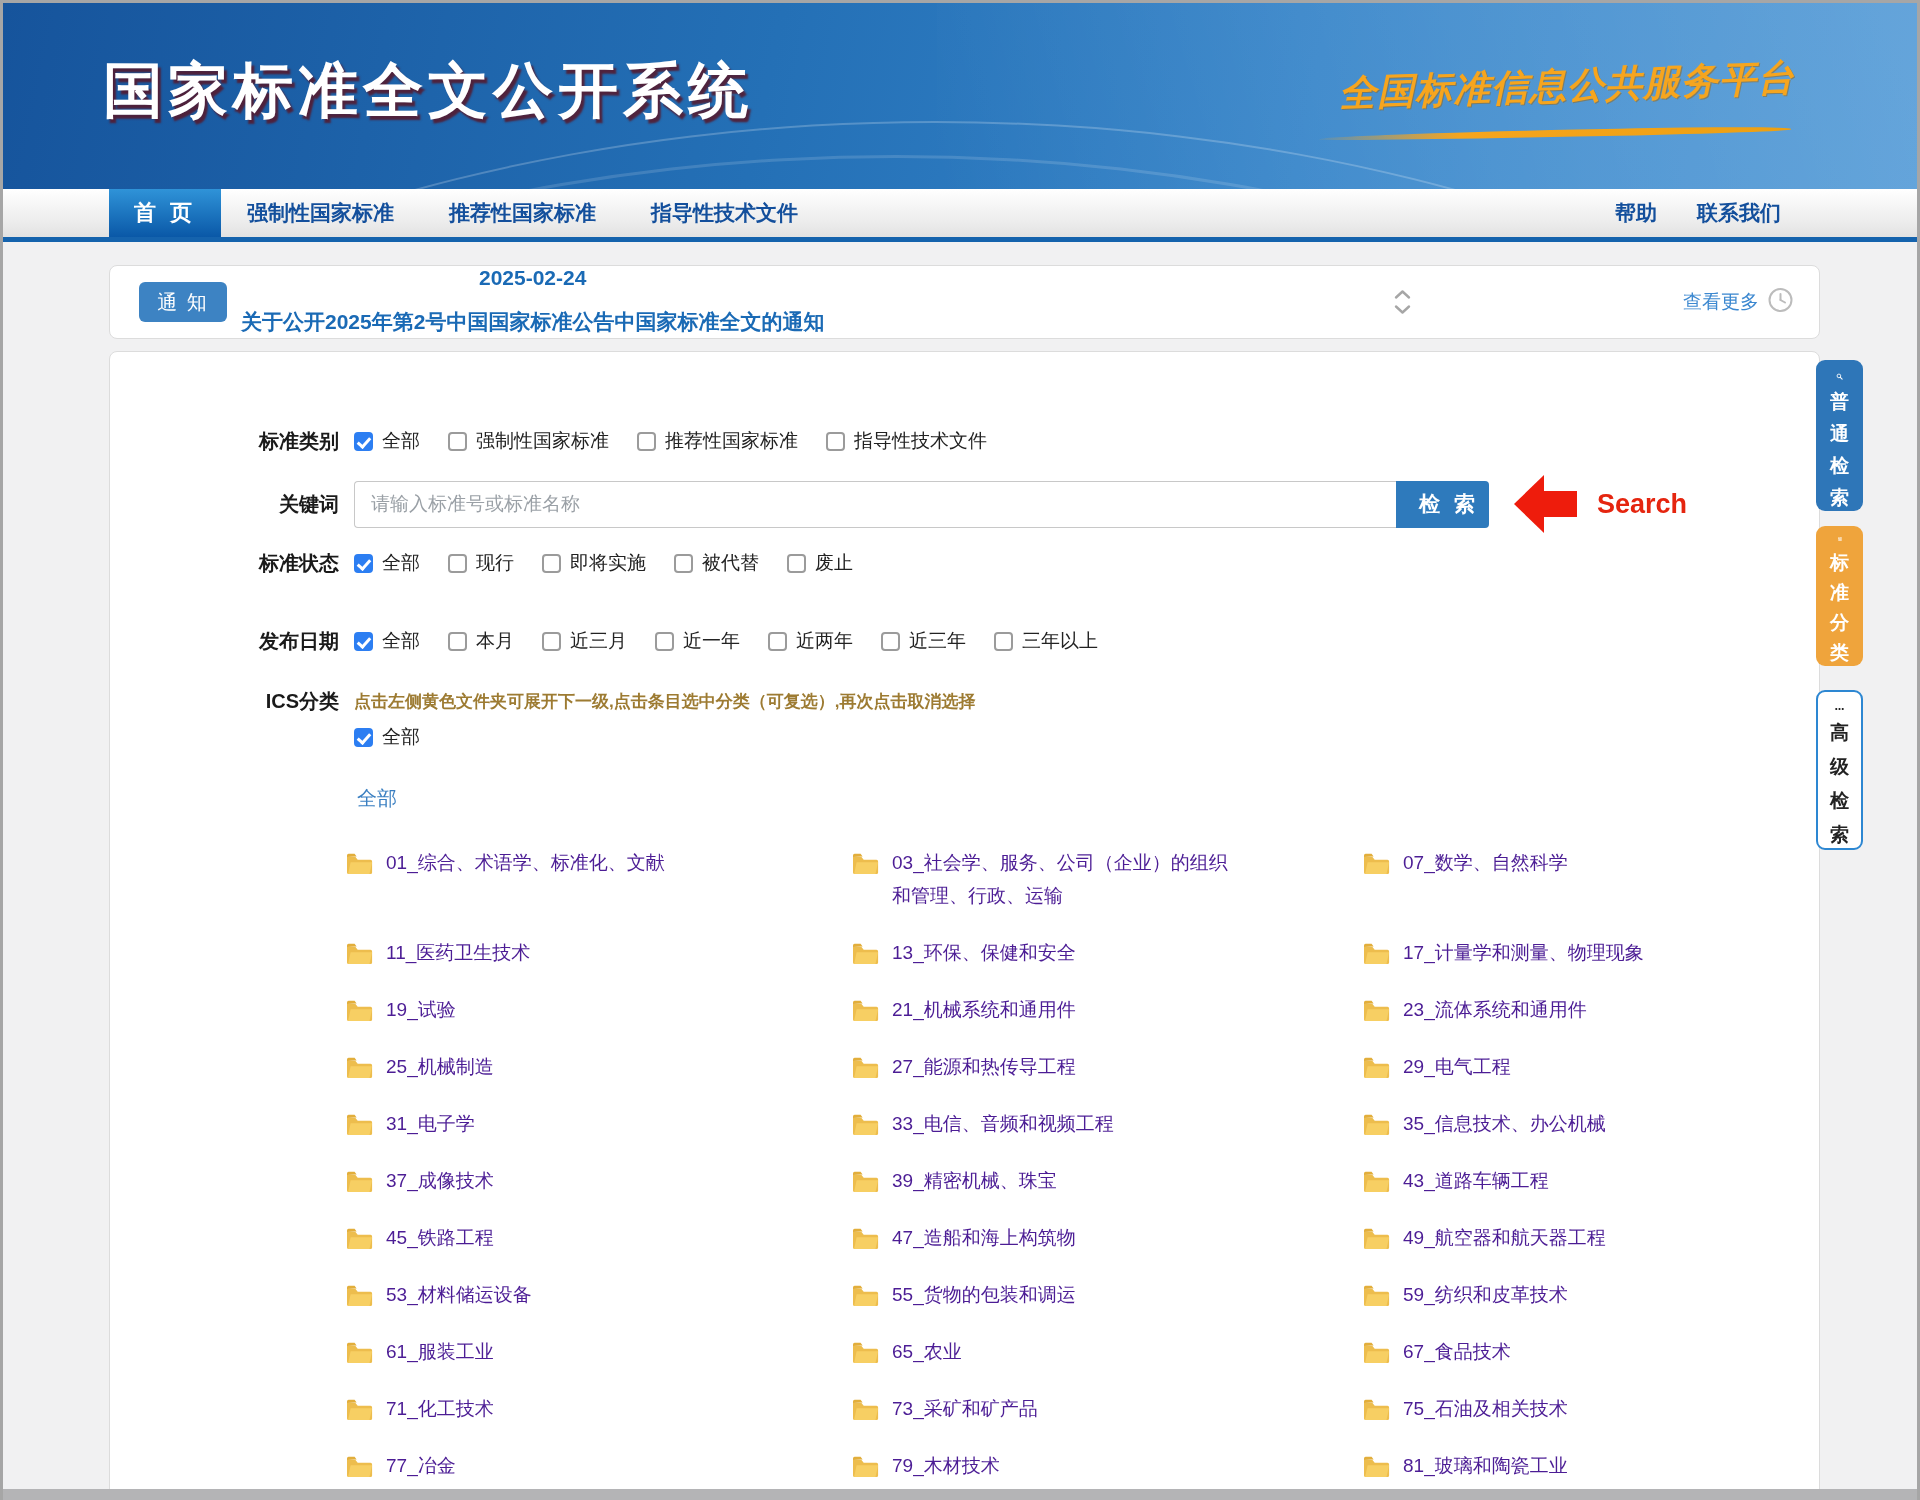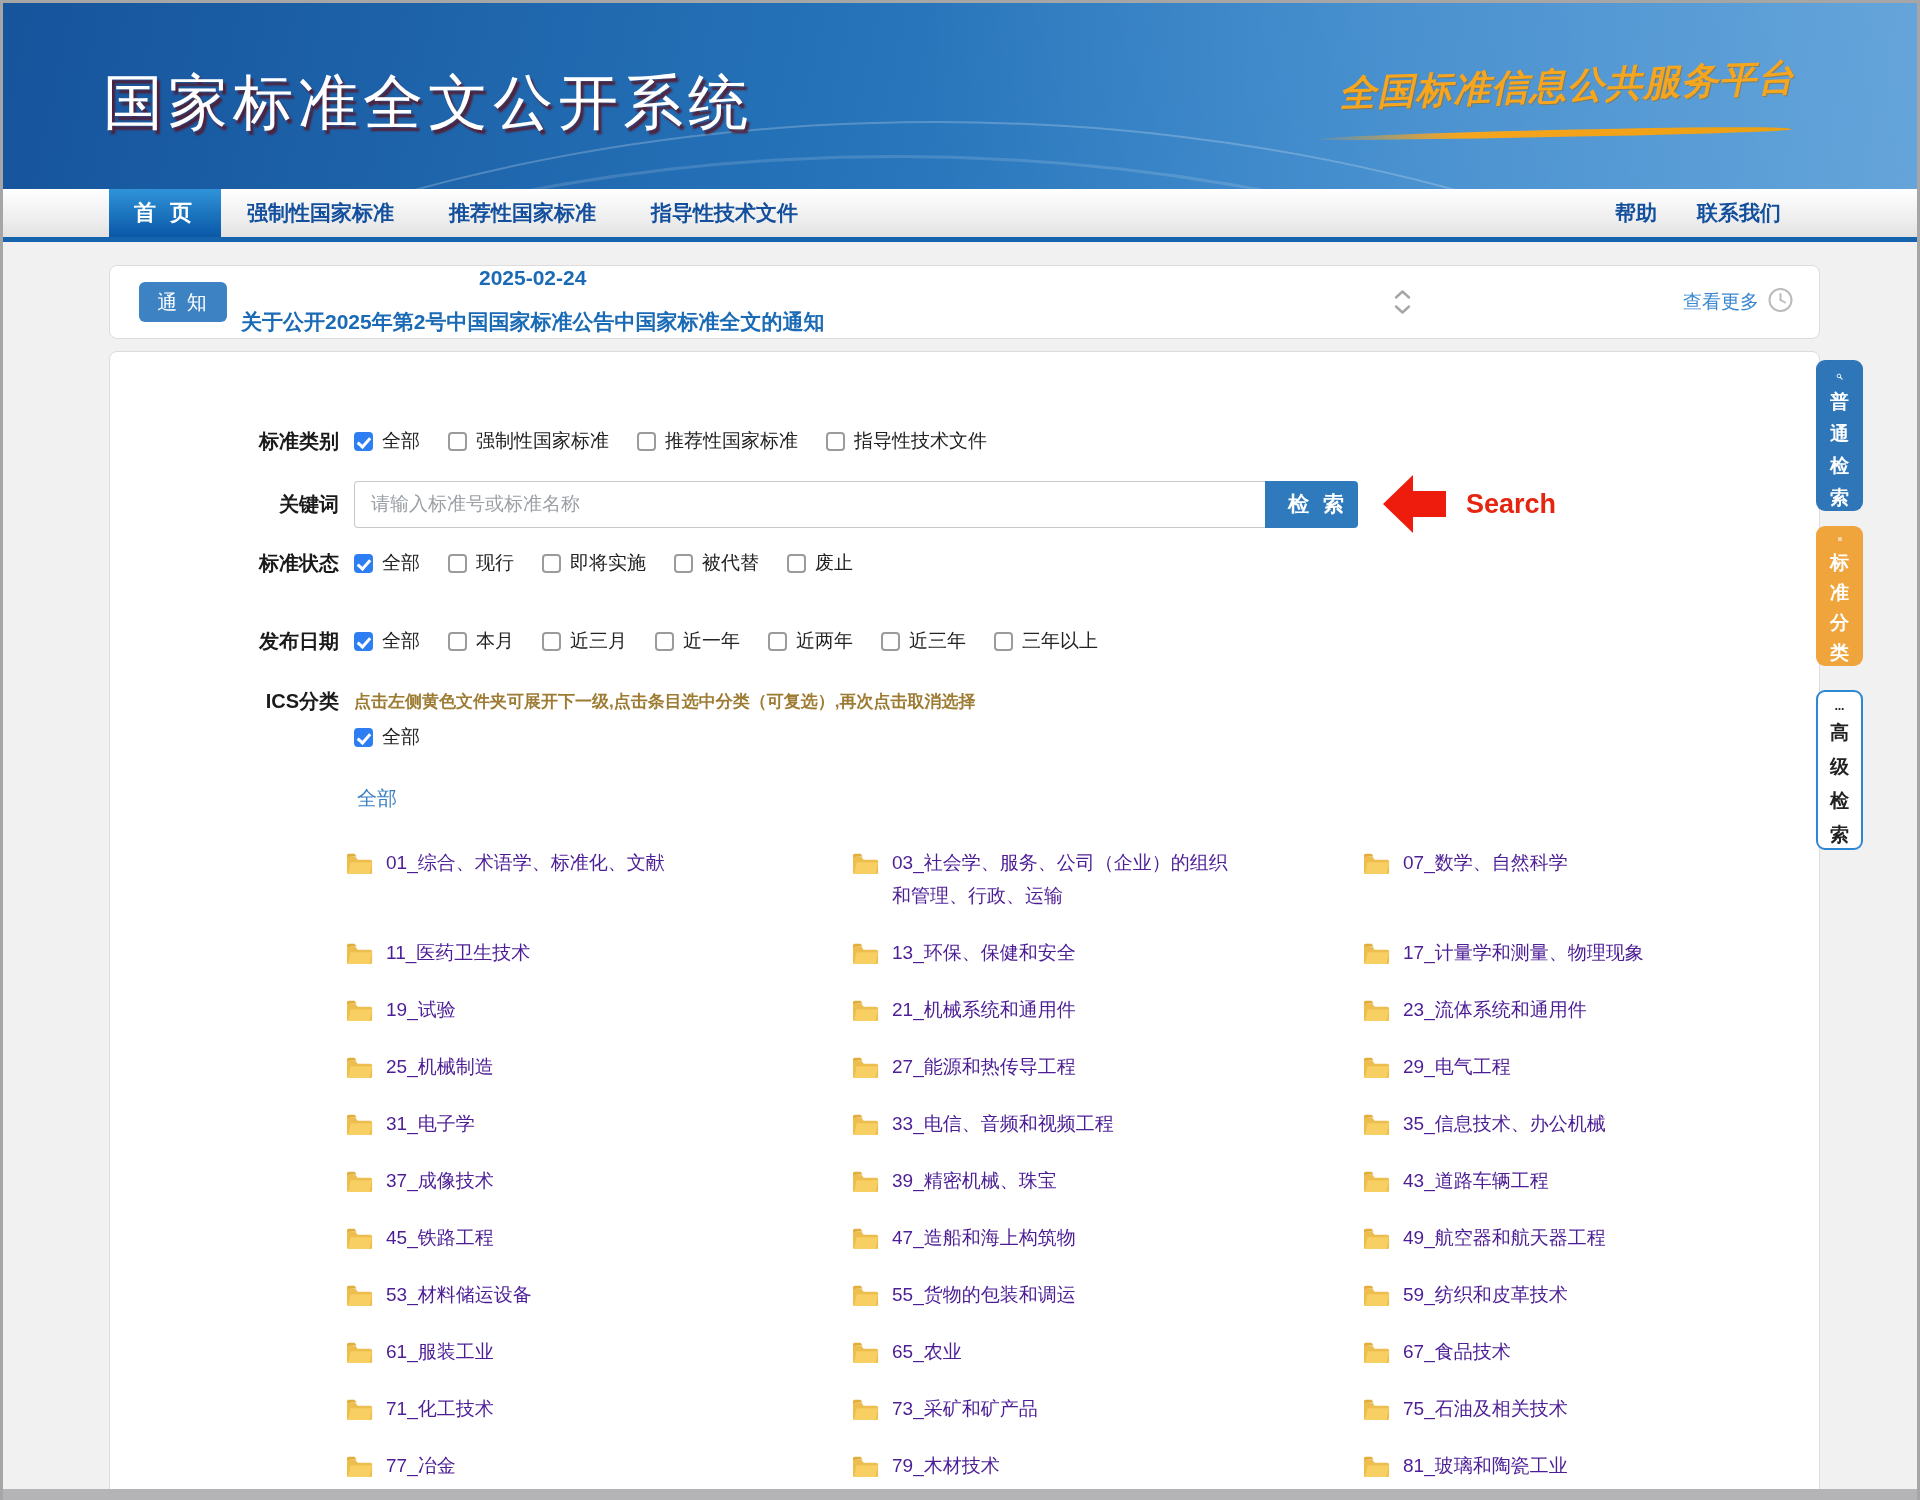--- a/index.html
+++ b/index.html
@@ -8,21 +8,21 @@
 
   
   .header { position:absolute; top:0; left:0; right:0; height:186px; overflow:hidden;
     background:linear-gradient(102deg,#16549c 0%,#2470b6 40%,#3584c9 68%,#4894d4 100%); }
   .header-light { position:absolute; right:0; top:0; width:980px; height:100%;
     background:linear-gradient(75deg,rgba(255,255,255,0) 0%,rgba(255,255,255,0.10) 55%,rgba(255,255,255,0.16) 100%); }
   .header::before { content:''; position:absolute; width:2500px; height:1500px; border-radius:50%;
     border:2px solid rgba(255,255,255,0.22); top:118px; left:-320px; }
   .header::after { content:''; position:absolute; width:2300px; height:1300px; border-radius:50%;
     border:3px solid rgba(255,255,255,0.14); top:152px; left:-260px; }
-  .header-title { position:absolute; left:100px; top:60px; font-size:60px; font-weight:normal; color:#fff;
+  .header-title { position:absolute; left:100px; top:48px; font-size:60px; font-weight:bold; color:#fff;
     letter-spacing:5px; text-shadow:3px 4px 2px rgba(88,22,40,0.85); z-index:2; }
   .slogan { position:absolute; left:1336px; top:58px; font-size:37px; font-weight:bold; font-style:italic;
     color:#f6a51e; letter-spacing:1px; transform:rotate(-2deg); z-index:2; text-shadow:1px 1px 0 rgba(160,100,5,0.5); }
   .slogan-underline { position:absolute; left:1316px; top:127px; width:472px; height:7px; z-index:2;
     background:linear-gradient(to right,rgba(246,165,30,0.1),#f6a51e 30%,#eda012);
     border-radius:60% 40% 40% 60% / 70% 60% 40% 40%; transform:rotate(-1.2deg); }
 
   
   .navbar { position:absolute; top:186px; left:0; right:0; height:53px;
     background:linear-gradient(#ffffff,#ececec 70%,#e2e2e2); border-bottom:5px solid #1563ad; }
@@ -60,21 +60,21 @@
   .row-ics-hint { top:334px; height:30px; }
   .row-ics-all  { top:370px; height:30px; }
 
   .opt { display:flex; align-items:center; margin-right:28px; cursor:pointer; }
   .cb { width:19px; height:19px; border:2px solid #9b9b9b; border-radius:4px; margin-right:9px; background:#fff; flex:none; }
   .cb.on { background:#2c7ef2; border-color:#2c7ef2; }
   .cb.on::after { content:''; display:block; width:5px; height:10px; border:solid #fff; border-width:0 3px 3px 0;
     transform:rotate(42deg); margin:1px auto 0; }
   .opt-label { font-size:19px; color:#222; white-space:nowrap; }
 
-  .kw-input { width:911px; height:47px; border:1px solid #c8c8c8; border-right:none; border-radius:4px 0 0 4px;
+  .kw-input { width:1042px; height:47px; border:1px solid #c8c8c8; border-right:none; border-radius:4px 0 0 4px;
     font-size:19px; padding:0 16px; color:#333; outline:none; font-family:"Liberation Sans",sans-serif; }
   .kw-input::placeholder { color:#9aa0a6; }
   .kw-btn { width:93px; height:47px; background:#2e7abc; color:#fff; font-size:21px; font-weight:bold; border:none;
     border-radius:0 4px 4px 0; letter-spacing:4px; cursor:pointer; font-family:"Liberation Sans",sans-serif;padding-left:13px; }
   .arrow { margin-left:25px; display:flex; align-items:center; }
   .arrow-head { width:0; height:0; border-top:29px solid transparent; border-bottom:29px solid transparent;
     border-right:30px solid #ee1c0c; }
   .arrow-shaft { width:33px; height:26px; background:#ee1c0c; }
   .search-note { margin-left:20px; font-size:27px; font-weight:bold; color:#e5250f; }
 

